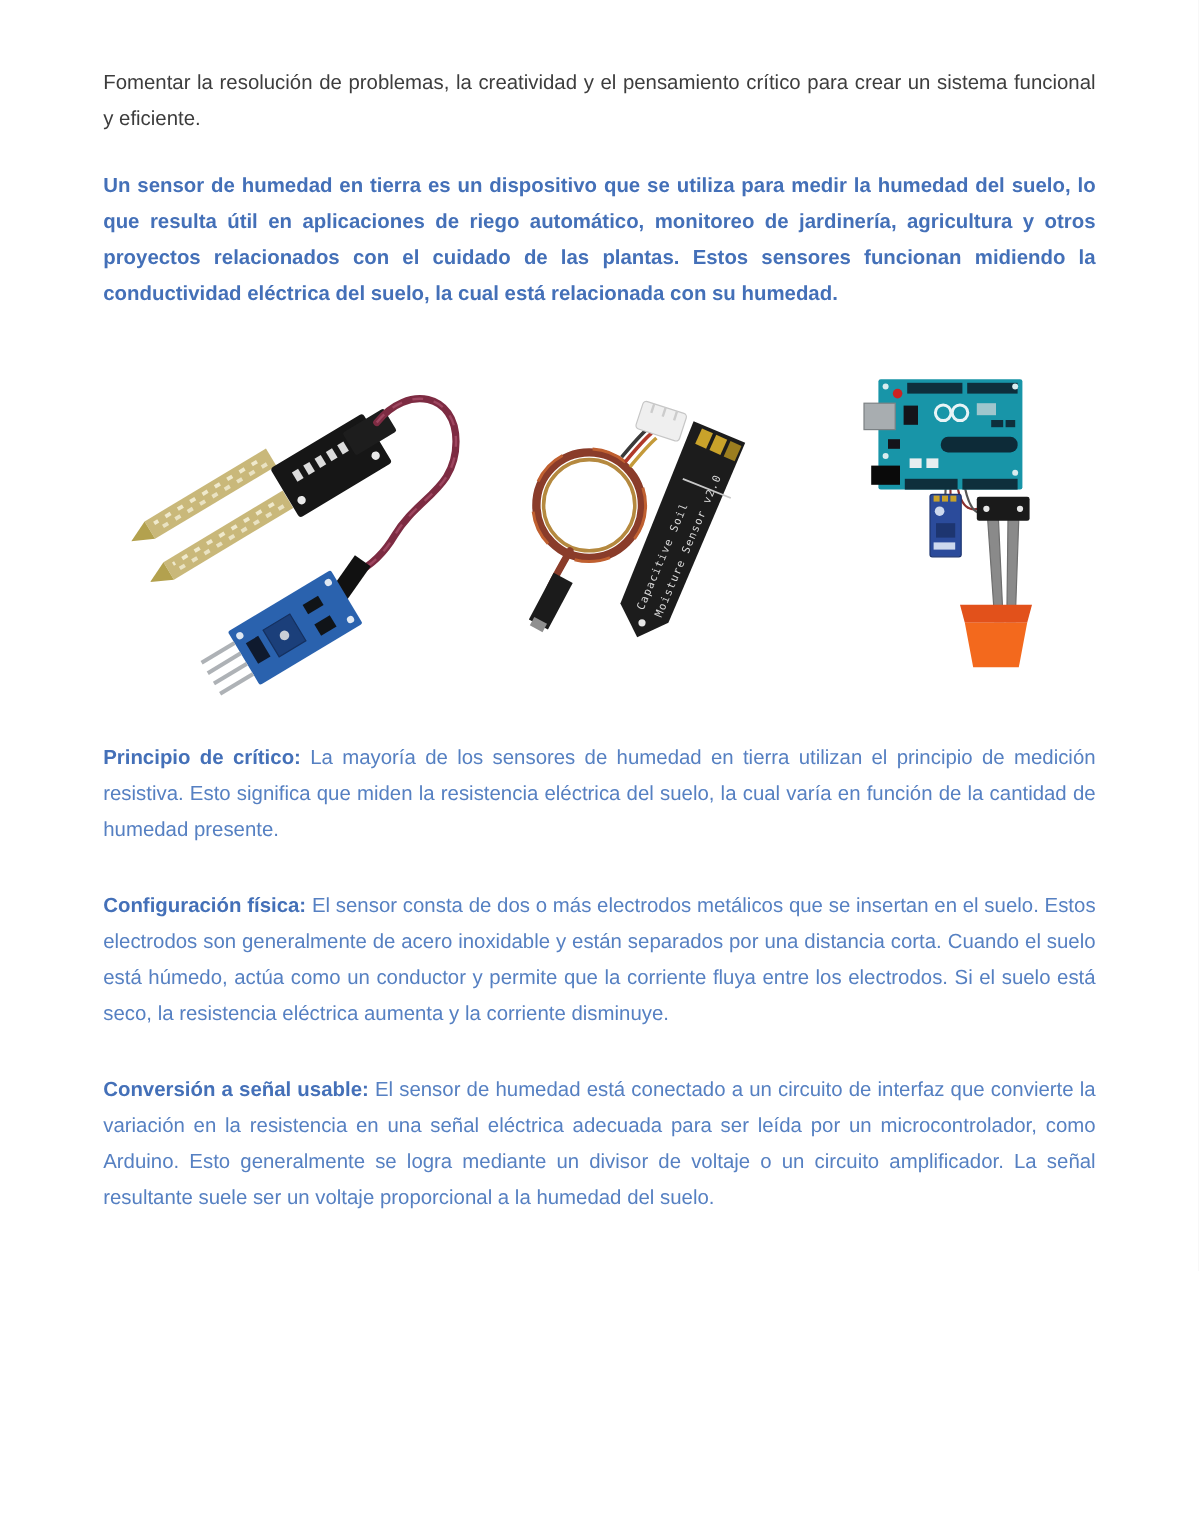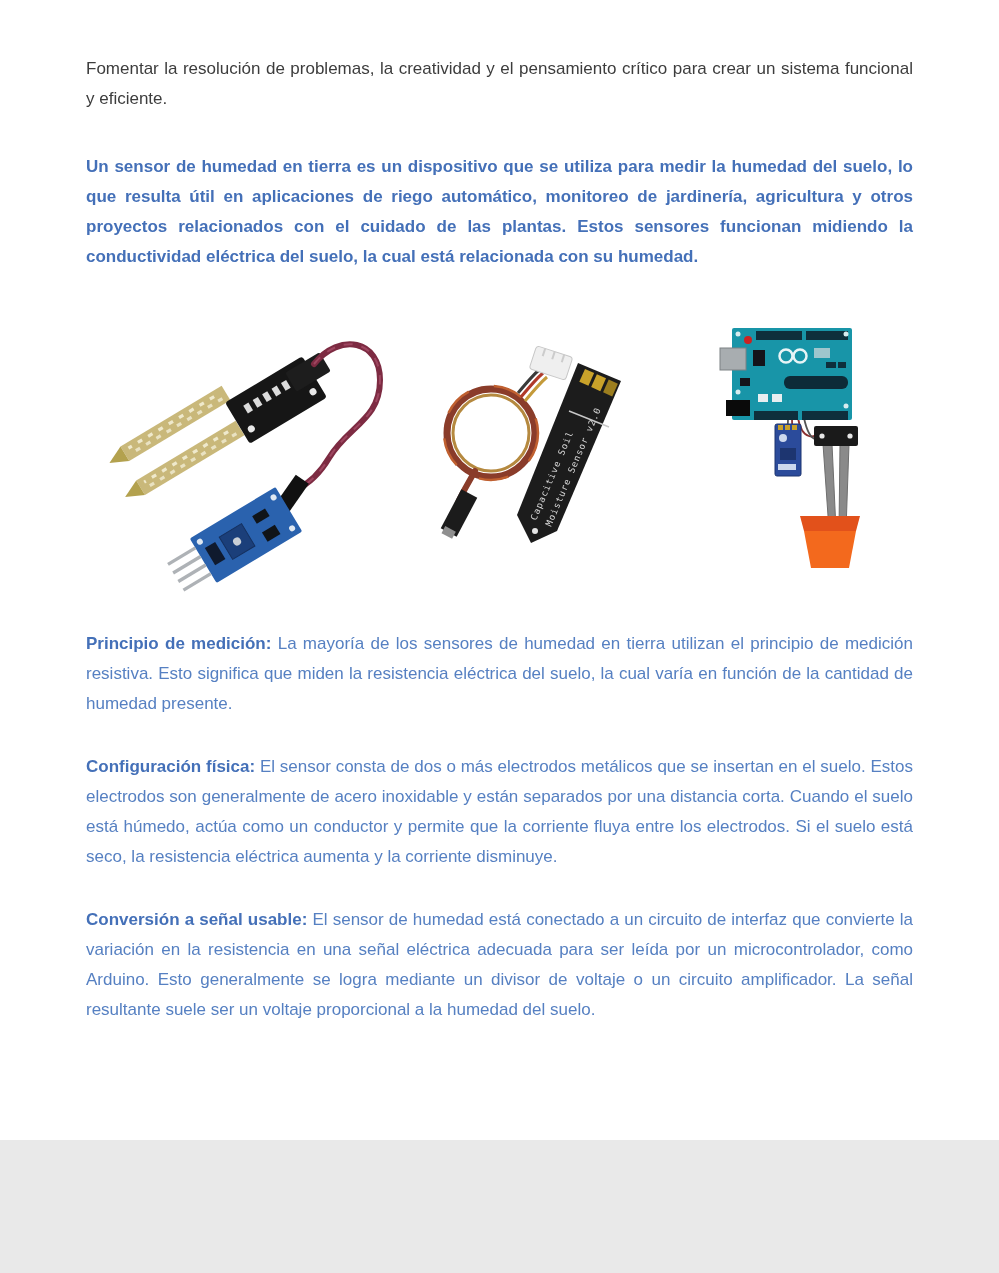--- a/index.html
+++ b/index.html
@@ -3,39 +3,39 @@
 <meta charset="utf-8">
 <style>
   :root{
     --text:#3d3d3d;
     --blue-bold:#4470b8;
     --blue-reg:#5680c2;
   }
   *{margin:0;padding:0;box-sizing:border-box;}
   html,body{background:#e9e9e9;}
   .page{
-    width:999px;height:1140px;
+    width:999px;height:1273px;
     background:#ffffff;
     margin:0 auto;
     padding:54px 86px 0 86px;
     font-family:"Liberation Sans","DejaVu Sans",sans-serif;
     font-size:17px;
     line-height:30px;
     color:var(--text);
     overflow:hidden;
   }
   .jtext{text-align:justify;}
   .intro{margin:0;}
   .note-heading{
     margin-top:27px;
     color:var(--blue-bold);
     font-weight:bold;
   }
   .note-para{
-    margin-top:38px;
+    margin-top:26px;
     color:var(--blue-bold);
     font-weight:bold;
   }
   .figures{
     margin-top:46px;
     height:278px;
     display:flex;
     align-items:flex-start;
   }
   .fig{flex:0 0 auto;}
@@ -233,19 +233,19 @@
 
         <g>
           <polygon points="104,198 164,198 160,213 108,213" fill="#e2511b"></polygon>
           <polygon points="108,213 160,213 153,250 115,250" fill="#f3691d"></polygon>
         </g>
       </svg>
     </div>
   </div>
 
 
-  <p class="section-para jtext"><span class="lead">Principio de medición:</span><span> La mayoría de los sensores de humedad en tierra utilizan el principio de medición resistiva. Esto significa que miden la resistencia eléctrica del suelo, la cual varía en función de la cantidad de humedad presente.</span></p>
+  <p class="section-para jtext"><span class="lead">Principio de crítico:</span><span> La mayoría de los sensores de humedad en tierra utilizan el principio de medición resistiva. Esto significa que miden la resistencia eléctrica del suelo, la cual varía en función de la cantidad de humedad presente.</span></p>
 
   <p class="section-para jtext"><span class="lead">Configuración física:</span><span> El sensor consta de dos o más electrodos metálicos que se insertan en el suelo. Estos electrodos son generalmente de acero inoxidable y están separados por una distancia corta. Cuando el suelo está húmedo, actúa como un conductor y permite que la corriente fluya entre los electrodos. Si el suelo está seco, la resistencia eléctrica aumenta y la corriente disminuye.</span></p>
 
   <p class="section-para jtext"><span class="lead">Conversión a señal usable:</span><span> El sensor de humedad está conectado a un circuito de interfaz que convierte la variación en la resistencia en una señal eléctrica adecuada para ser leída por un microcontrolador, como Arduino. Esto generalmente se logra mediante un divisor de voltaje o un circuito amplificador. La señal resultante suele ser un voltaje proporcional a la humedad del suelo.</span></p>
 
 </div>
 
 </body></html>

